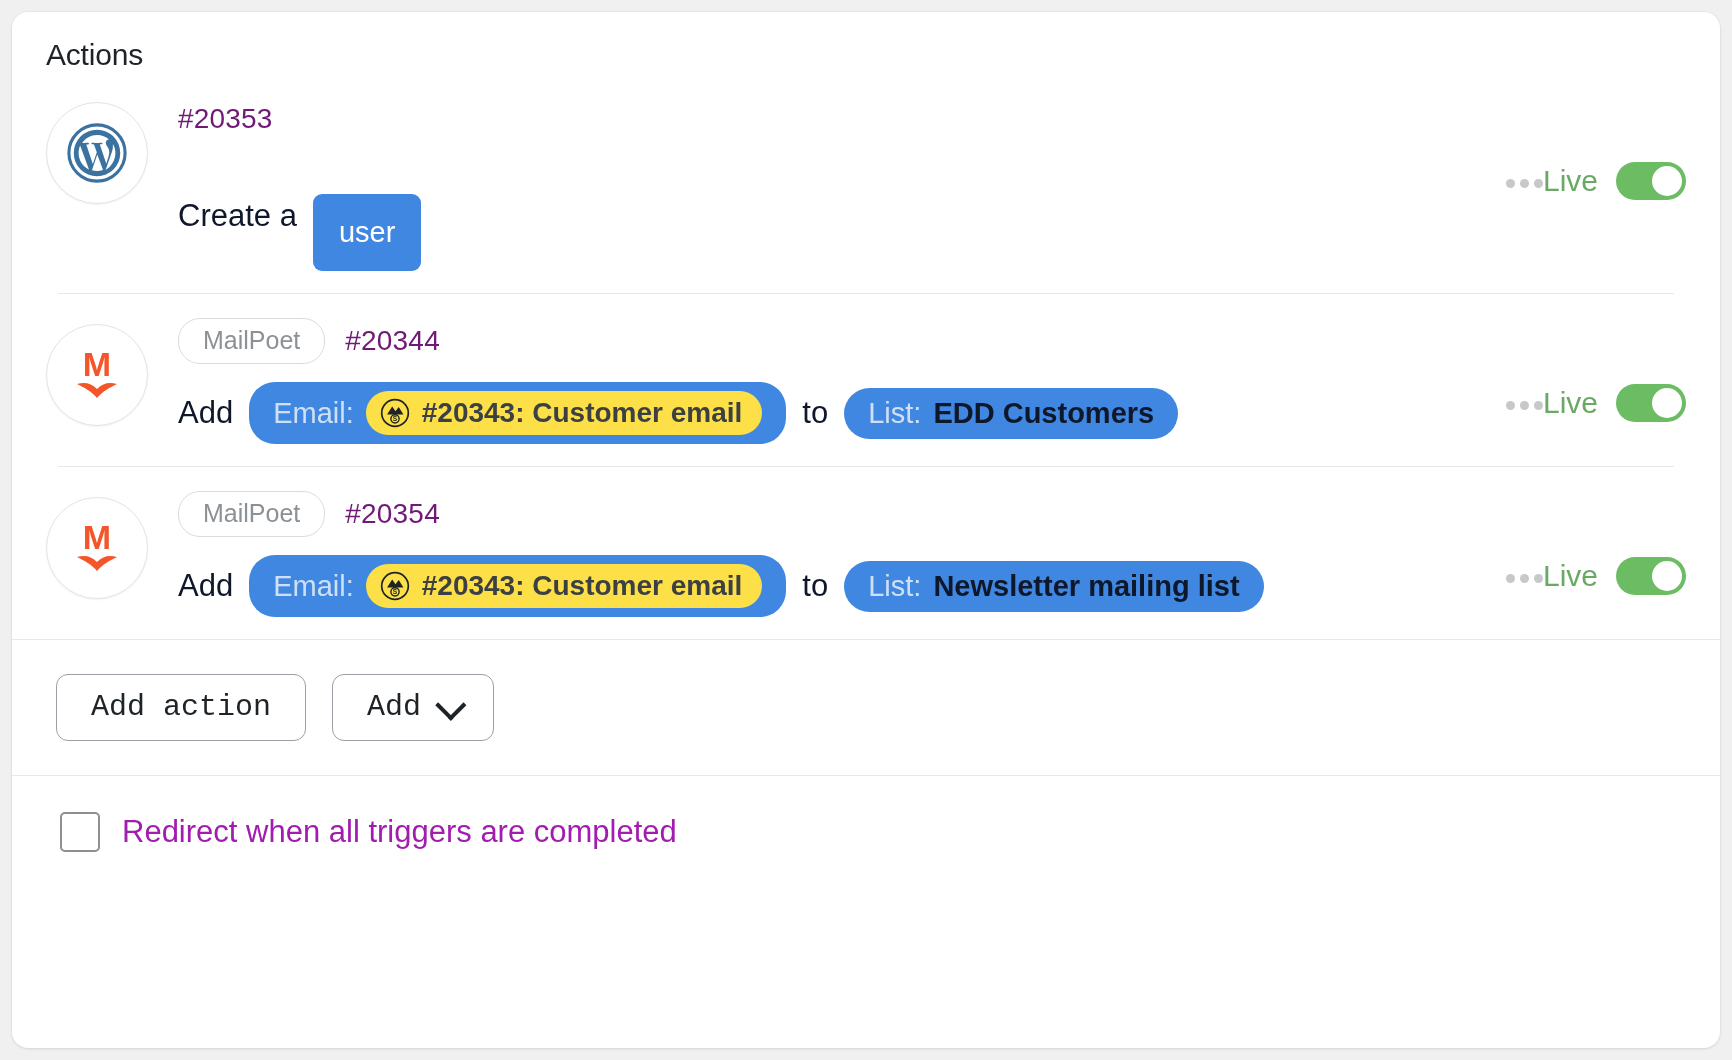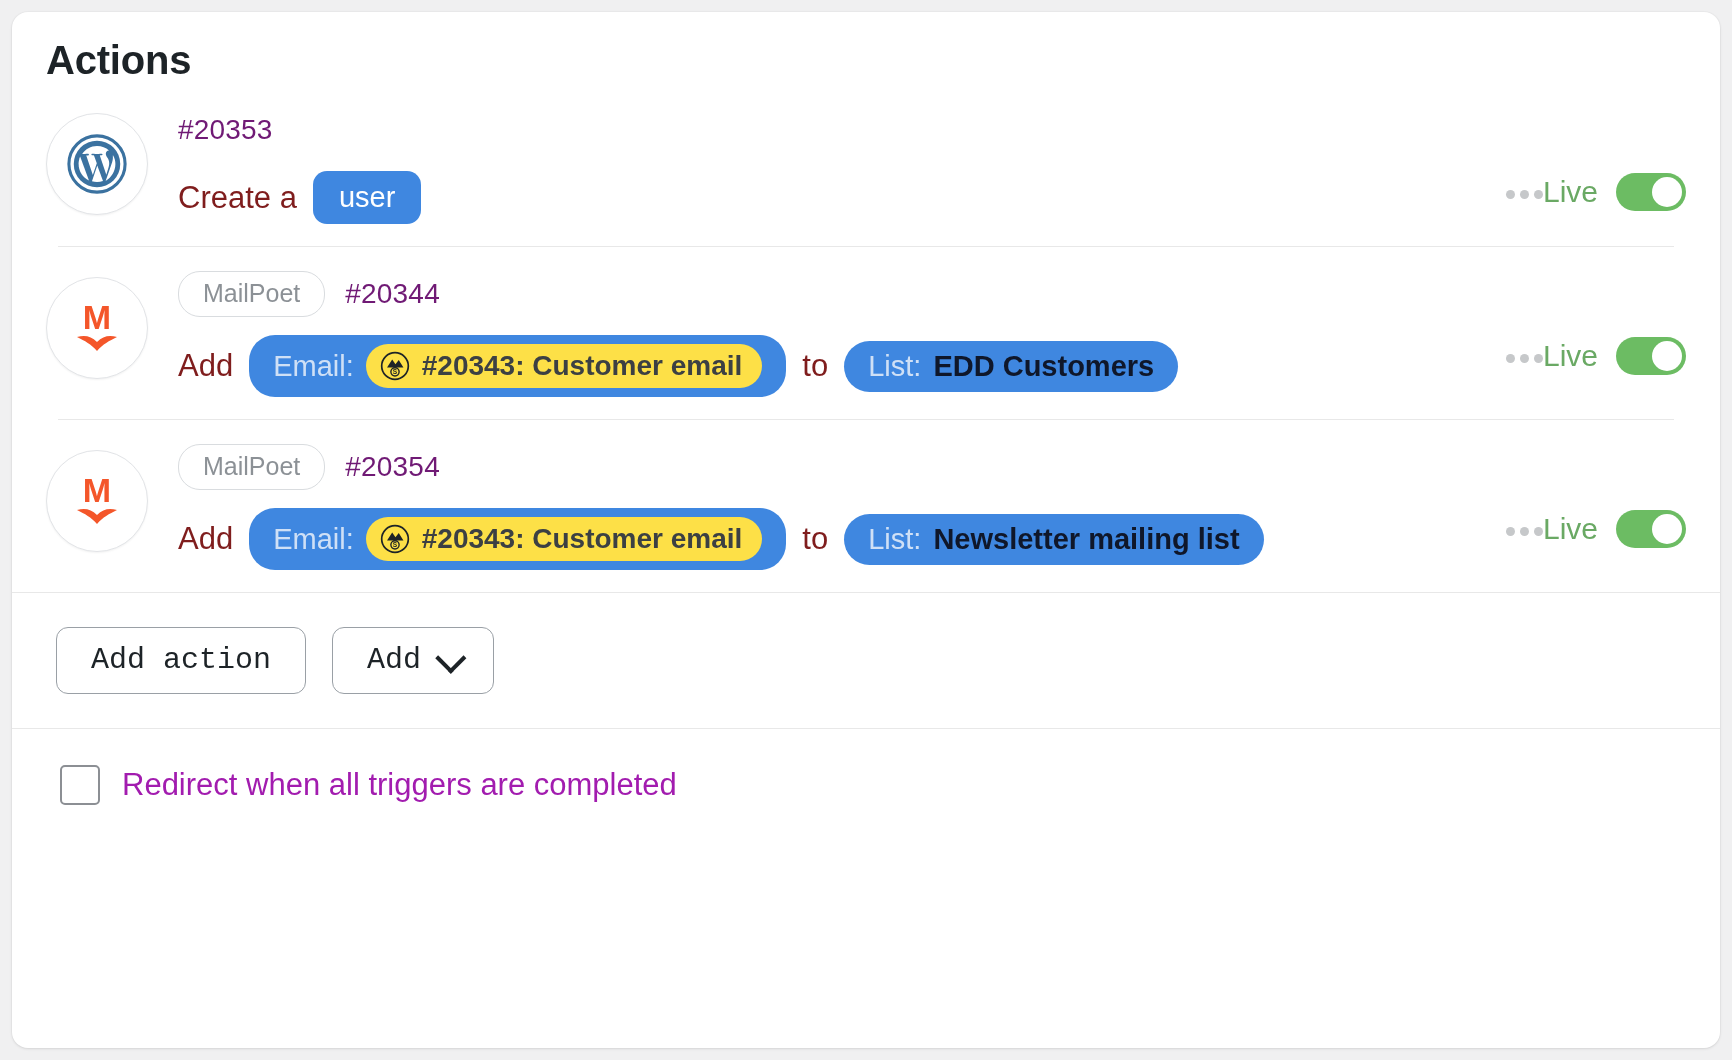--- a/index.html
+++ b/index.html
@@ -22,22 +22,22 @@
     background: #ffffff;
     border-radius: 16px;
     box-shadow: 0 1px 3px rgba(0,0,0,0.10), 0 0 0 1px rgba(0,0,0,0.02);
     width: 1708px;
     height: 1036px;
     box-sizing: border-box;
     overflow: hidden;
     position: relative;
   }
   .card-title {
-    font-size: 40px;
-    font-weight: bold;
+    font-size: 30px;
+    font-weight: normal;
     color: #1d2327;
     padding: 26px 0 0 34px;
     letter-spacing: -0.2px;
   }
 
   
   .actions-list { padding: 0 0 0 0; }
   .action-row {
     display: flex;
     align-items: flex-start;
@@ -95,34 +95,34 @@
 
   .row-sentence {
     display: flex;
     align-items: center;
     gap: 16px;
     margin-top: 16px;
     flex-wrap: wrap;
   }
   .sentence-text {
     font-size: 31px;
-    color: #7f1d1d;
+    color: #0f172a;
   }
 
   .token {
     background: #3f87e0;
     color: #ffffff;
     border-radius: 26px;
     font-size: 29px;
     padding: 9px 24px;
     display: inline-flex;
     align-items: center;
     white-space: nowrap;
   }
-  .token.simple { padding: 10px 26px; border-radius: 14px; }
+  .token.simple { padding: 22px 26px; border-radius: 9px; margin-top: 34px; }
   .token .tok-label {
     color: #cfe0f6;
     margin-right: 12px;
   }
   .token .tok-value { color: #0f172a; font-weight: bold; }
   .inner-chip {
     background: #fde047;
     border-radius: 22px;
     padding: 6px 20px 6px 14px;
     display: inline-flex;

